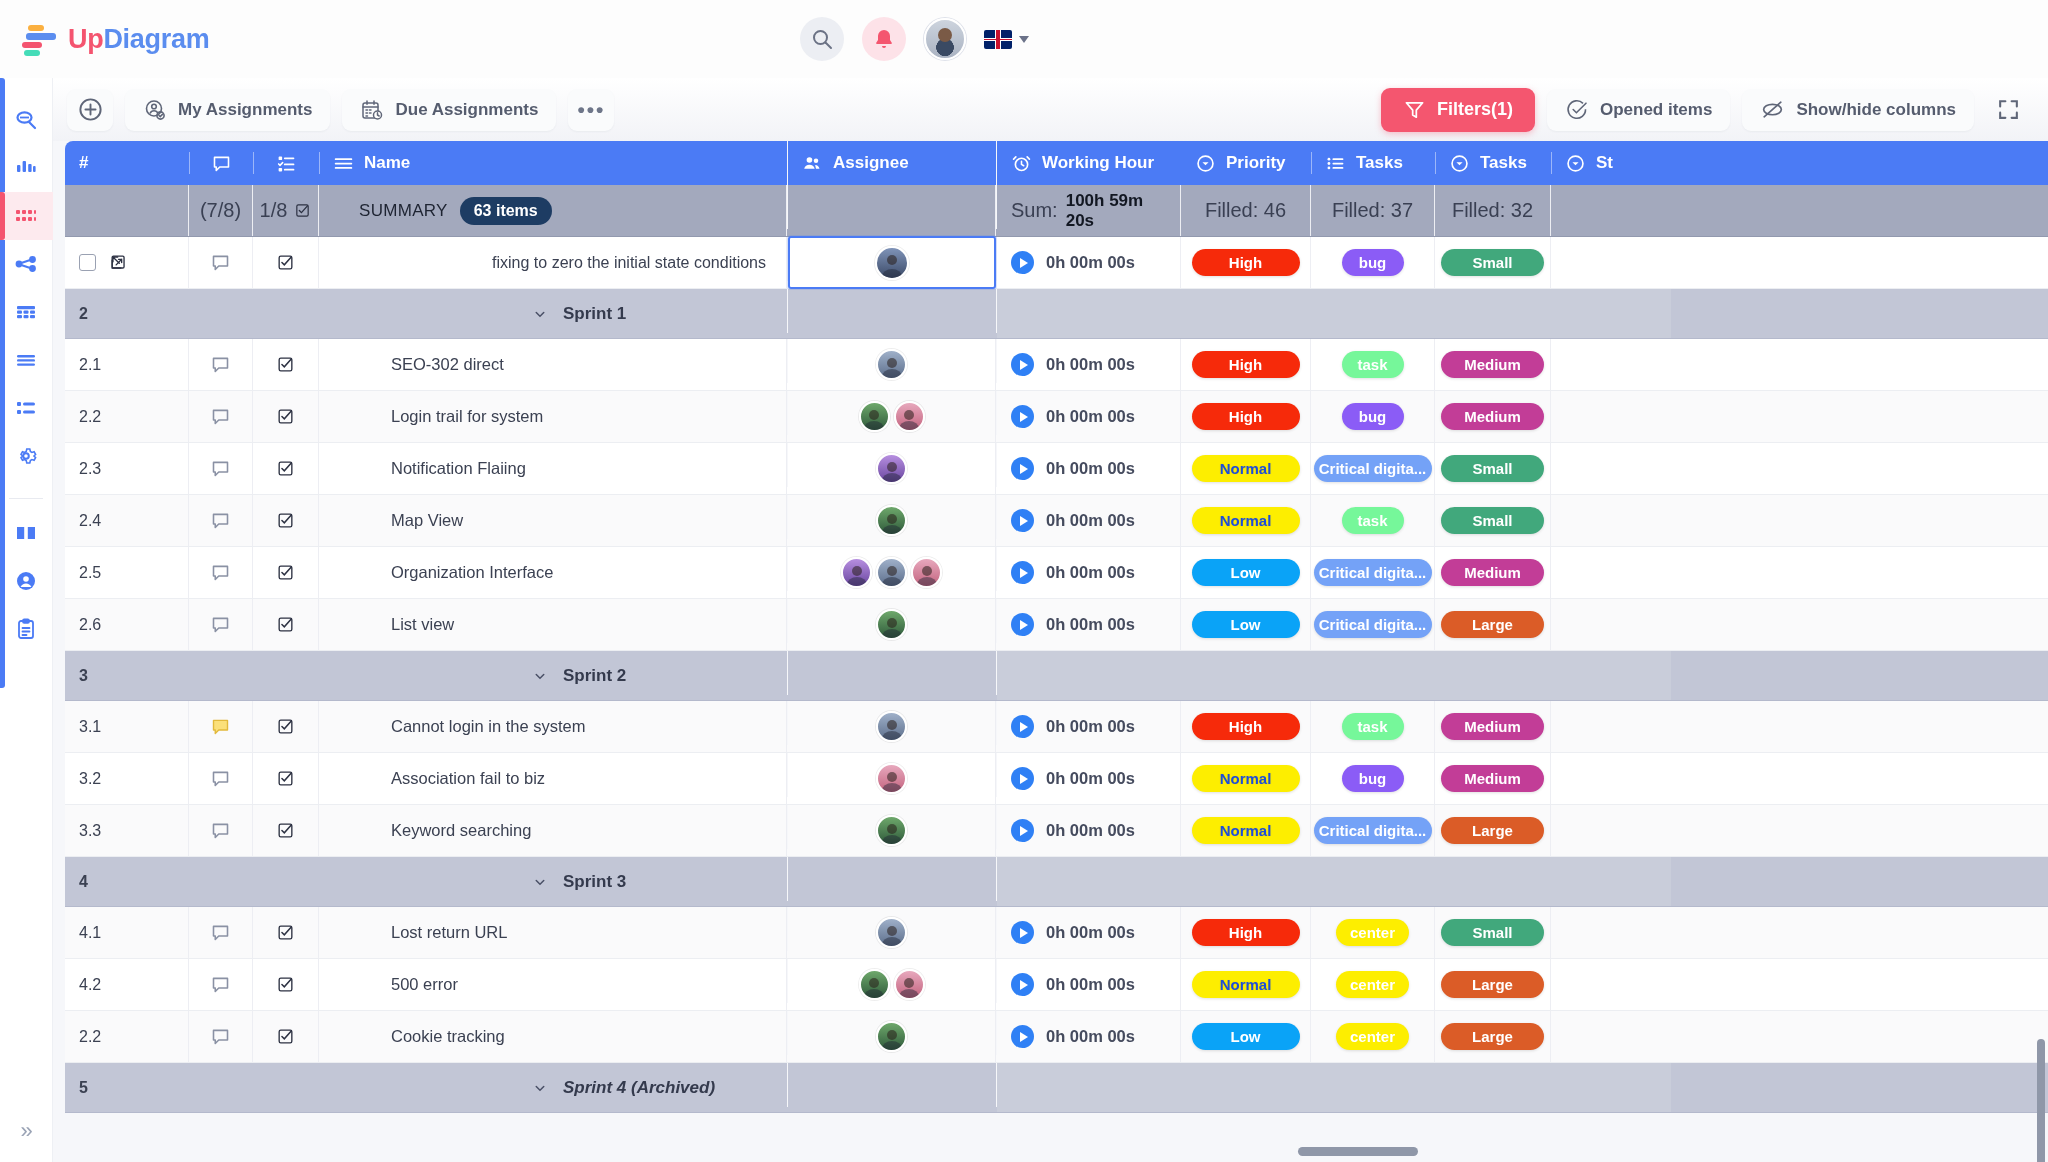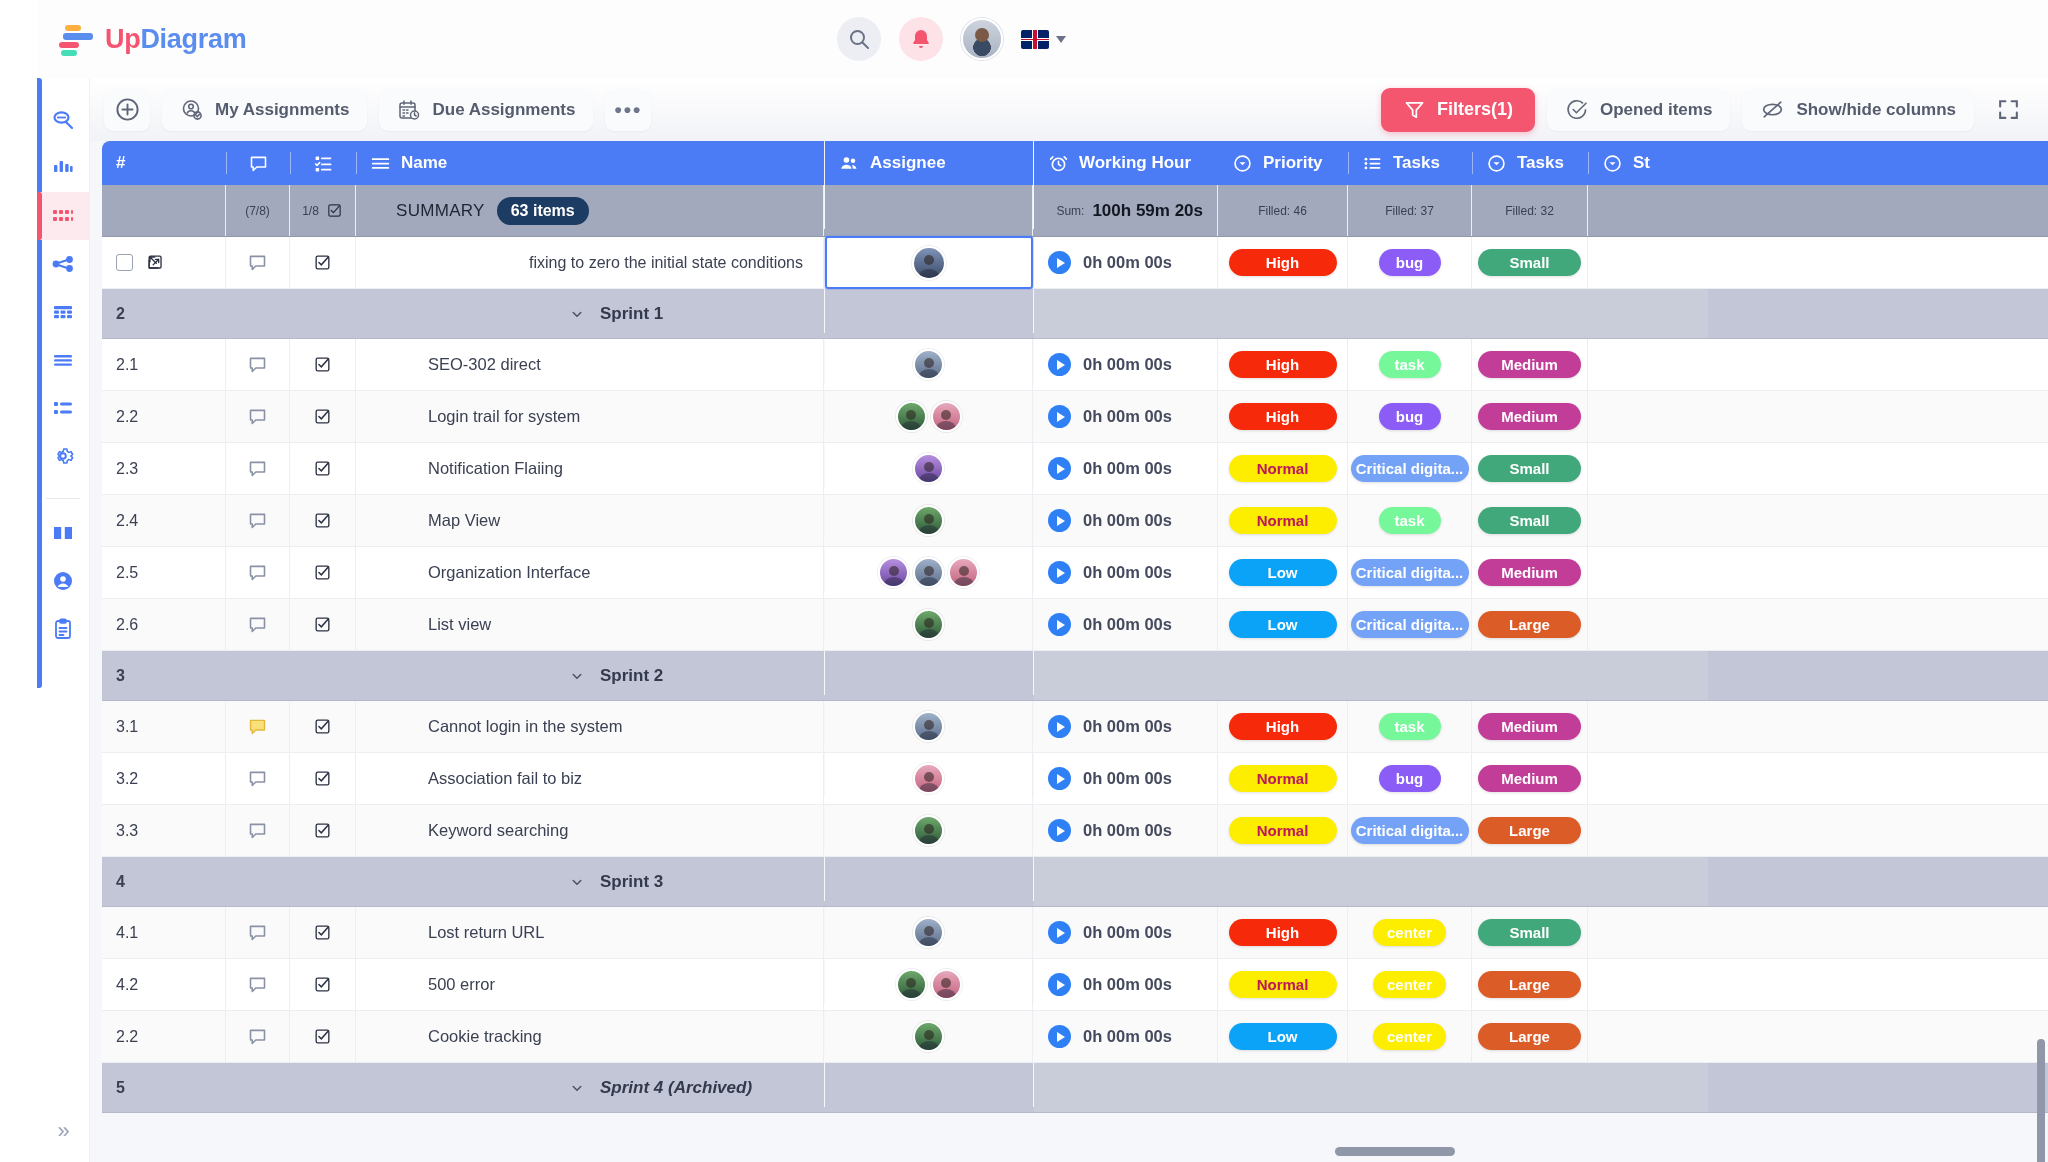--- a/index.html
+++ b/index.html
@@ -2,21 +2,21 @@
 <html><head>
 <meta charset="utf-8">
 <style>
   * { box-sizing: border-box; margin: 0; padding: 0; }
   html, body {
     width: 2048px; height: 1162px;
     font-family: "Liberation Sans", sans-serif;
     background: #ffffff;
     overflow: hidden;
   }
-  .app { position: relative; width: 2048px; height: 1162px; display: flex; flex-direction: column; padding-left: 37px; }
+  .app { position: relative; width: 2048px; height: 1162px; display: flex; flex-direction: column; }
 
   
   .topbar {
     height: 78px; min-height: 78px; display: flex; align-items: center;
     background: #fdfdfd; position: relative; z-index: 30;
   }
   .logo-wrap { width: 800px; display: flex; align-items: center; padding-left: 22px; gap: 12px; }
   .logo-mark { width: 34px; height: 30px; position: relative; }
   .logo-mark i { position: absolute; border-radius: 3px; display: block; }
   .lm1 { background: #fbb040; width: 16px; height: 6px; left: 6px; top: 1px; }
@@ -165,21 +165,21 @@
 
   .grp-arrow { margin-left: 212px; margin-right: 14px; color: #4a5066; font-size: 15px; }
   .grp-name { font-size: 17px; font-weight: bold; color: #343a4d; }
   .grp-name.italic { font-style: italic; font-weight: bold; }
 
   .sum-badge {
     background: #1d3c63; color: #fff; font-size: 16px; font-weight: bold;
     padding: 5px 14px; border-radius: 14px; margin-left: 12px;
   }
   .sum-label { font-size: 17px; color: #1e2432; letter-spacing: 0.3px; }
-  .sum-sub { font-size: 12px; color: #3a4053; }
+  .sum-sub { font-size: 20px; color: #3a4053; }
   .sum-strong { font-size: 17px; font-weight: bold; color: #121722; margin-left: 8px; }
 
   .checkbox { width: 17px; height: 17px; border: 1.6px solid #9aa1b2; border-radius: 3px; cursor: pointer; }
 
   .name-text { width: 100%; text-align: right; font-size: 16px; color: #3b4152; padding-right: 6px; }
   .name-left { width: 100%; text-align: left; font-size: 16.5px; color: #3b4152; padding-left: 58px; }
 
   .cell.selected {
     border: 2.5px solid #4b7bf5; border-radius: 3px; margin: -1px 0;
     z-index: 5; box-shadow: 0 0 0 1px rgba(75,123,245,0.2);
@@ -202,21 +202,21 @@
 
   .pill {
     display: inline-flex; align-items: center; justify-content: center;
     height: 27px; border-radius: 14px; color: #fff; font-size: 15px; font-weight: bold;
     padding: 0 14px; min-width: 70px; box-shadow: 0 1px 3px rgba(0,0,0,0.12);
     white-space: nowrap; overflow: hidden;
   }
   .pill-wide { width: 108px; }
   .pill-size { width: 108px; }
   .p-high { background: #f62a0a; }
-  .p-normal { background: #fdee00; color: #be185d; text-shadow: 0 0 2px rgba(0,0,0,0.08); }
+  .p-normal { background: #fdee00; color: #1d4ed8; text-shadow: 0 0 2px rgba(0,0,0,0.08); }
   .p-low { background: #0aa3f7; }
   .t-bug { background: #8b5cf6; }
   .t-task { background: #76f79a; }
   .t-critical { background: #74a2f7; }
   .t-center { background: #fdee00; }
   .s-small { background: #41a87c; }
   .s-medium { background: #c23d97; }
   .s-large { background: #db5c27; }
 
   .hscroll {

